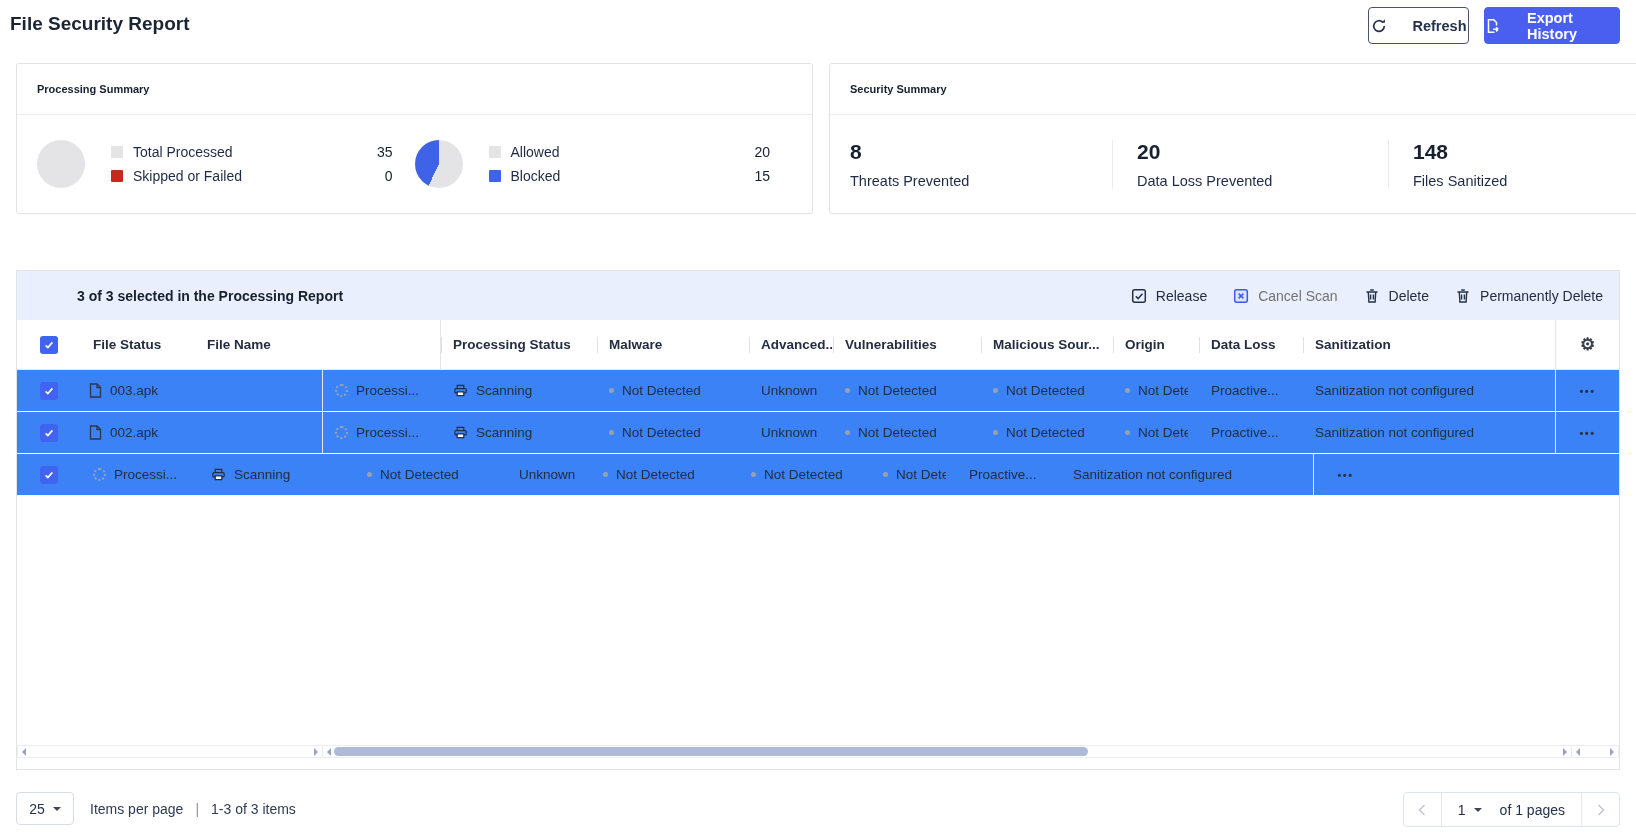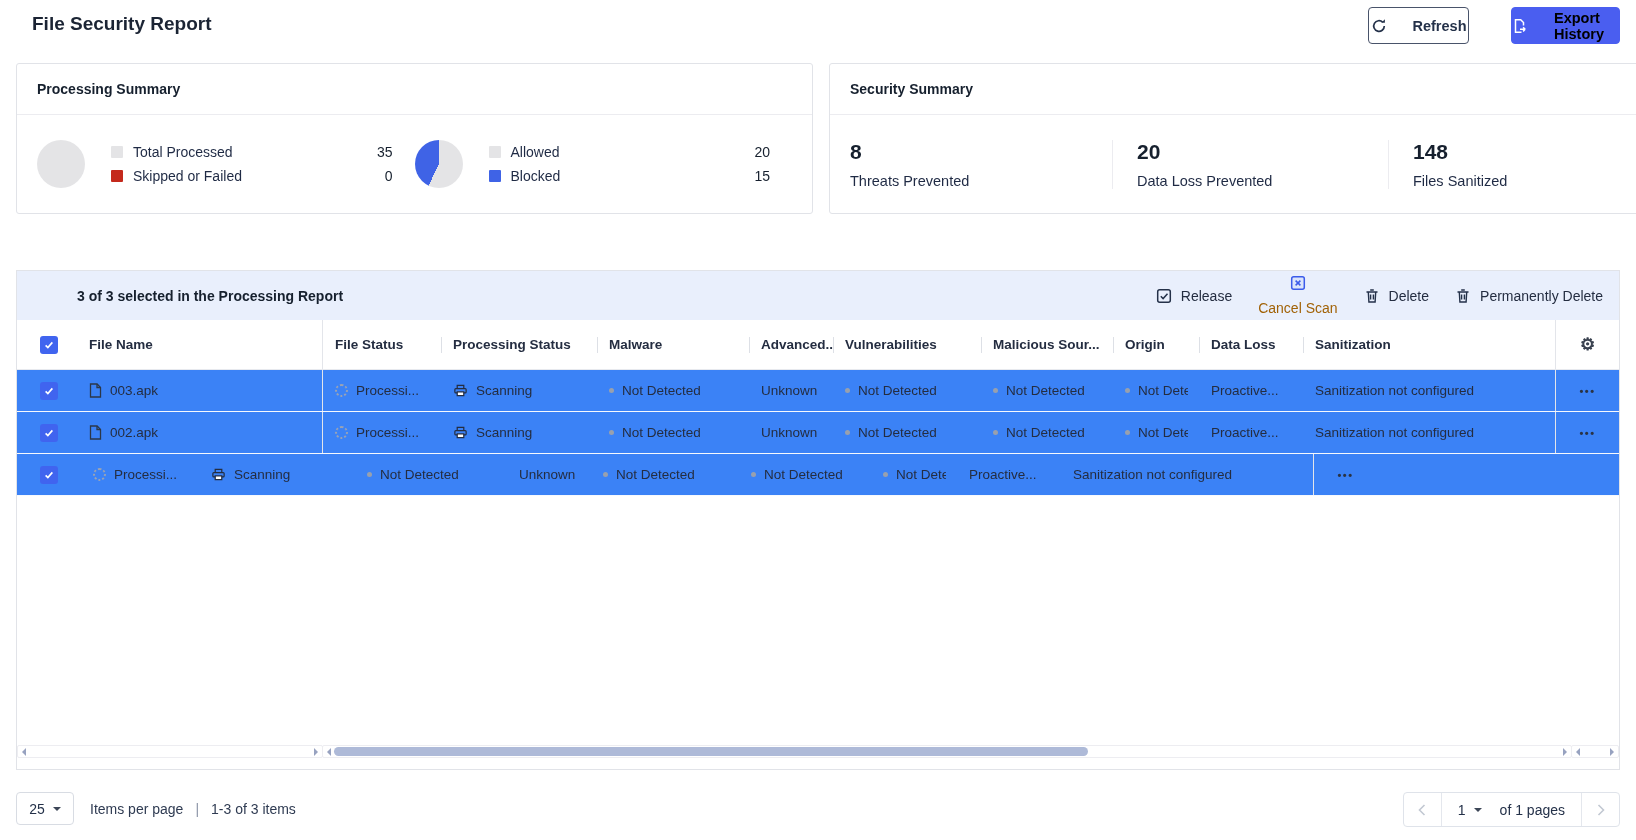--- a/index.html
+++ b/index.html
@@ -1,29 +1,29 @@
 <!DOCTYPE html>
 <html><head>
 <meta charset="utf-8">
 <style>
   * { box-sizing: border-box; margin: 0; padding: 0; }
   html,body { width:1636px; height:840px; background:#fff; font-family:"Liberation Sans", sans-serif; color:#242d41; overflow:hidden; }
   .app { position:relative; width:1636px; height:840px; background:#fff; }
 
   
-  .page-title { position:absolute; left:32px; top:13px; font-size:19px; font-weight:700; color:#1b2434; }
+  .page-title { position:absolute; left:10px; top:13px; font-size:19px; font-weight:700; color:#1b2434; }
   .btn { position:absolute; top:7px; height:37px; border-radius:4px; display:flex; align-items:center; justify-content:center; gap:26px; font-size:14.5px; font-weight:700; cursor:pointer; }
   .btn-refresh { right:167px; width:101px; background:#fff; border:1px solid #49536a; color:#243149; }
-  .btn-export { right:16px; width:109px; background:#4a5ef0; border:1px solid #4a5ef0; color:#000000; }
+  .btn-export { right:16px; width:136px; background:#4a5ef0; border:1px solid #4a5ef0; color:#ffffff; }
 
   
   .card { position:absolute; top:63px; height:151px; background:#fff; border:1px solid #e1e3e8; border-radius:3px; }
   .card-processing { left:16px; width:797px; }
   .card-security { left:829px; width:951px; }
-  .card-header { height:51px; display:flex; align-items:center; padding:0 20px; font-size:14px; font-weight:700; color:#16202e; border-bottom:1px solid #ececf0; }
+  .card-header { height:51px; display:flex; align-items:center; padding:0 20px; font-size:11px; font-weight:700; color:#16202e; border-bottom:1px solid #ececf0; }
   .card-body { display:flex; align-items:center; height:98px; padding:0 20px; }
 
   .pie { width:48px; height:48px; border-radius:50%; flex:0 0 auto; }
   .legend { flex:1 1 0; margin-left:26px; margin-right:22px; }
   .legend-row { display:flex; align-items:center; height:24px; font-size:14px; color:#1f2a44; }
   .swatch { width:12px; height:12px; border-radius:1px; margin-right:10px; flex:0 0 auto; }
   .legend-val { margin-left:auto; color:#16202e; }
 
   .stat { padding-left:24px; display:flex; flex-direction:column; justify-content:center; }
   .stat:first-child { padding-left:0; flex-basis:262px; }
@@ -31,21 +31,21 @@
   .stat:nth-child(3) { flex-basis:auto; border-left:1px solid #ececf0; }
   .stat-value { font-size:21px; font-weight:700; color:#16202e; }
   .stat-label { margin-top:9px; font-size:14.5px; color:#1f2a44; }
 
   
   .table-wrap { position:absolute; left:16px; top:270px; width:1604px; height:500px; border:1px solid #e1e3e8; background:#fff; }
   .sel-bar { height:49px; background:#e9effc; display:flex; align-items:center; padding:0 16px; }
   .sel-text { font-size:14px; font-weight:700; color:#16202e;margin-left:44px; }
   .sel-actions { margin-left:auto; display:flex; align-items:center; gap:26px; }
   .act { display:flex; align-items:center; gap:9px; font-size:14px; color:#242d41; cursor:pointer; }
-  .act.blue { color:#a16207;flex-direction:column; }
+  .act.blue { color:#737373; }
 
   .thead { height:50px; display:flex; align-items:center; border-bottom:1px solid #e7e9ee; background:#fff; }
   .th { font-size:13.5px; font-weight:700; color:#242d41; white-space:nowrap; overflow:hidden; padding-left:12px; position:relative; height:100%; display:flex; align-items:center; }
   .th.divided::before { content:''; position:absolute; left:0; top:17px; width:1px; height:16px; background:#dde0e6; }
 
   .c-check{width:64px; justify-content:center; padding-left:0;}
   .c-name{width:242px; padding-left:8px; border-right:1px solid #e3e5ea;}
   .c-fstatus{width:118px;}
   .c-pstatus{width:156px;}
   .c-malware{width:152px;}
@@ -213,22 +213,22 @@
     </div>
 
     <div class="thead">
       <div class="th c-check">
         <div class="checkbox">
           <svg width="12" height="12" viewBox="0 0 16 16">
               <path d="M3.5 8.5l3 3 6-7" fill="none" stroke="#fff" stroke-width="2.2"></path>
             </svg>
         </div>
       </div>
+      <div class="th c-fstatus">File Status</div>
       <div class="th c-name">File Name</div>
-      <div class="th c-fstatus">File Status</div>
       <div class="th c-pstatus divided">Processing Status</div>
       <div class="th c-malware divided">Malware</div>
       <div class="th c-adv divided">Advanced...</div>
       <div class="th c-vuln divided">Vulnerabilities</div>
       <div class="th c-mal divided">Malicious Sour...</div>
       <div class="th c-origin divided">Origin</div>
       <div class="th c-dloss divided">Data Loss</div>
       <div class="th c-sanit divided">Sanitization</div>
       <div class="th c-menu">
         <span class="gear">⚙</span>

